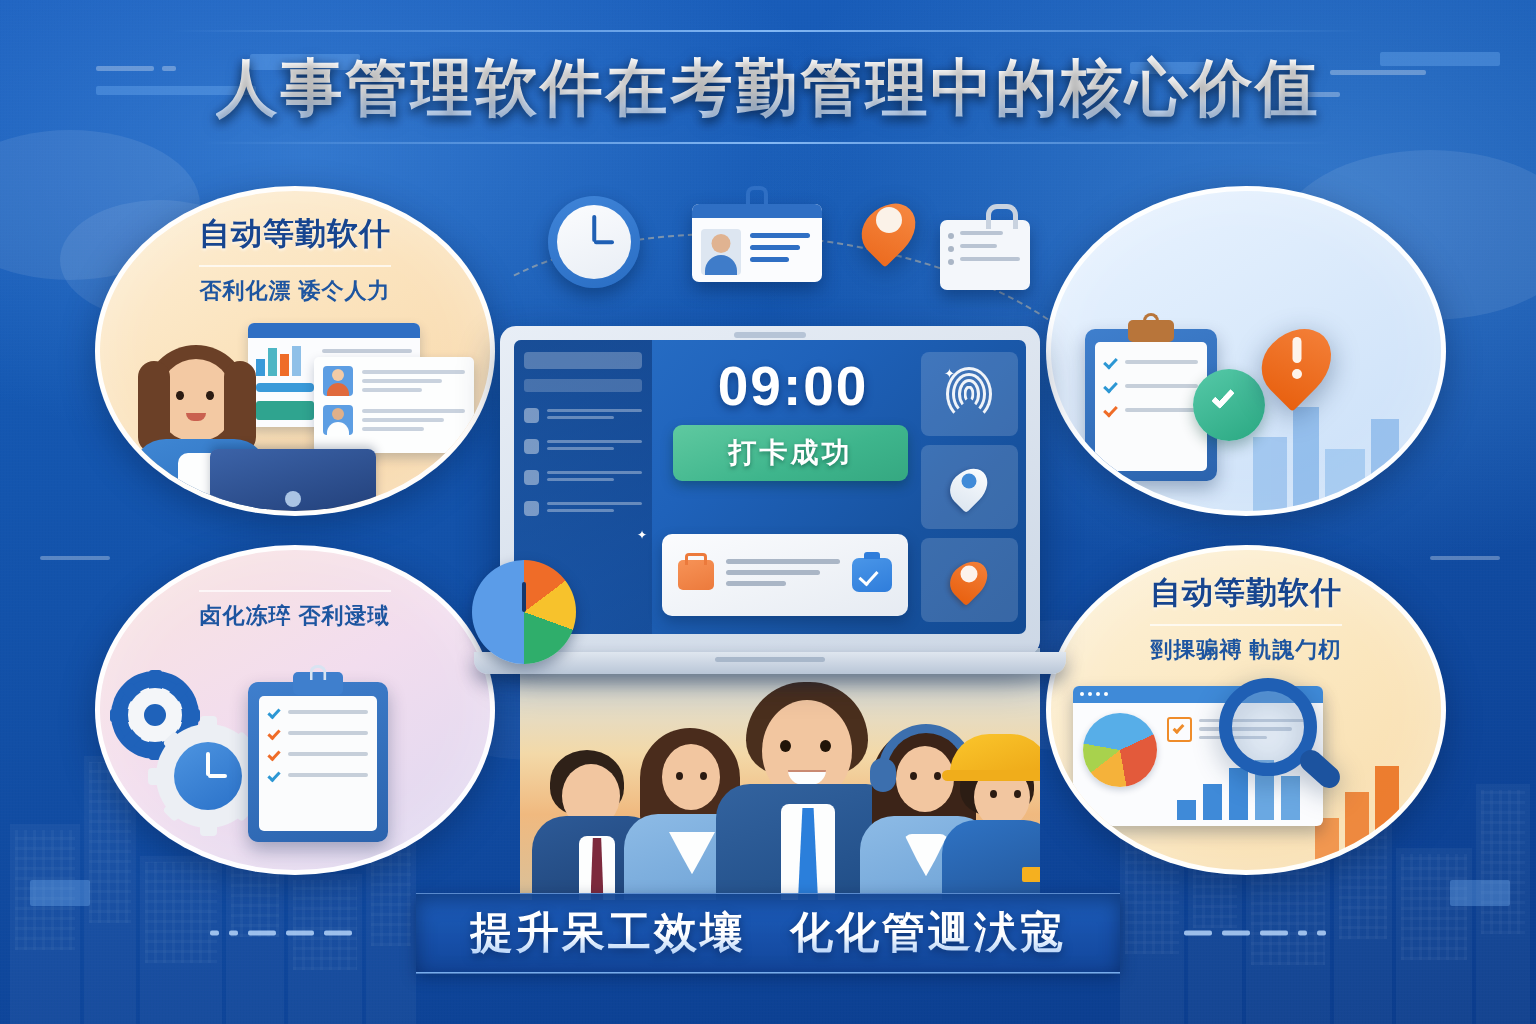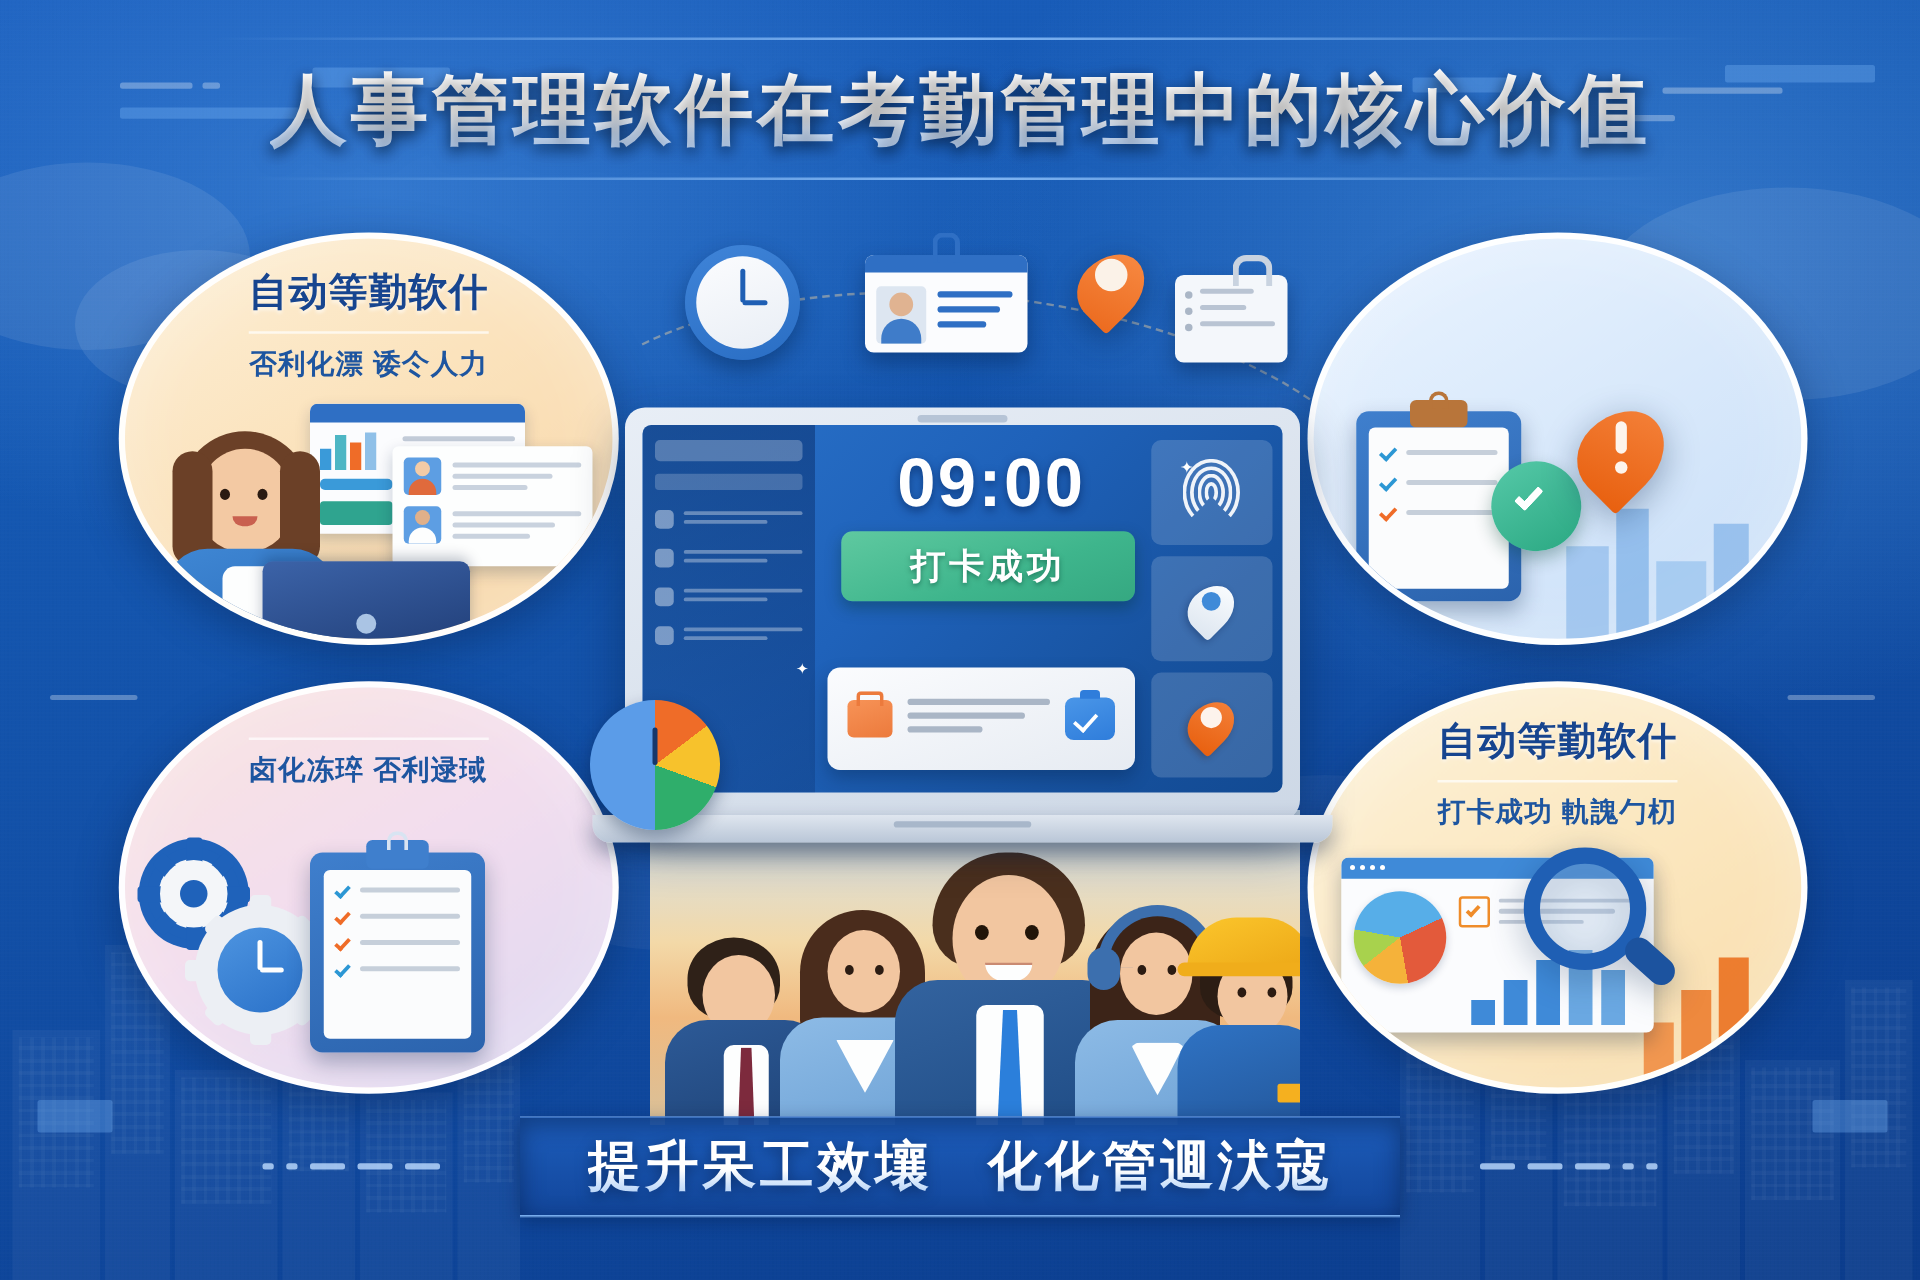--- a/index.html
+++ b/index.html
@@ -485,21 +485,21 @@
             <i style="flex:1;height:4px;background:#c6cfda;border-radius:2px;"></i>
           </div>
         </div>
       </div>
     </div>
   </div>
 
   <div class="bubble" id="b-br">
     <div class="bhead">
       <div class="bub-title">自动等勤软什</div>
-      <div class="bub-sub">打卡成功 軌謉勹朷</div>
+      <div class="bub-sub">剄捰骟禣 軌謉勹朷</div>
     </div>
     <div class="art">
 
       <div style="position:absolute;right:2px;bottom:0;width:130px;height:120px;opacity:.85;">
         <div style="position:absolute;bottom:0;left:6px;width:24px;height:52px;background:#f08a3e;"></div>
         <div style="position:absolute;bottom:0;left:36px;width:24px;height:78px;background:#ed7a2a;"></div>
         <div style="position:absolute;bottom:0;left:66px;width:24px;height:104px;background:#ea6c18;"></div>
       </div>
 
       <div style="position:absolute;left:22px;top:14px;width:250px;height:140px;background:#fbfcfe;border-radius:6px;box-shadow:0 7px 16px rgba(0,30,70,.28);overflow:hidden;">

